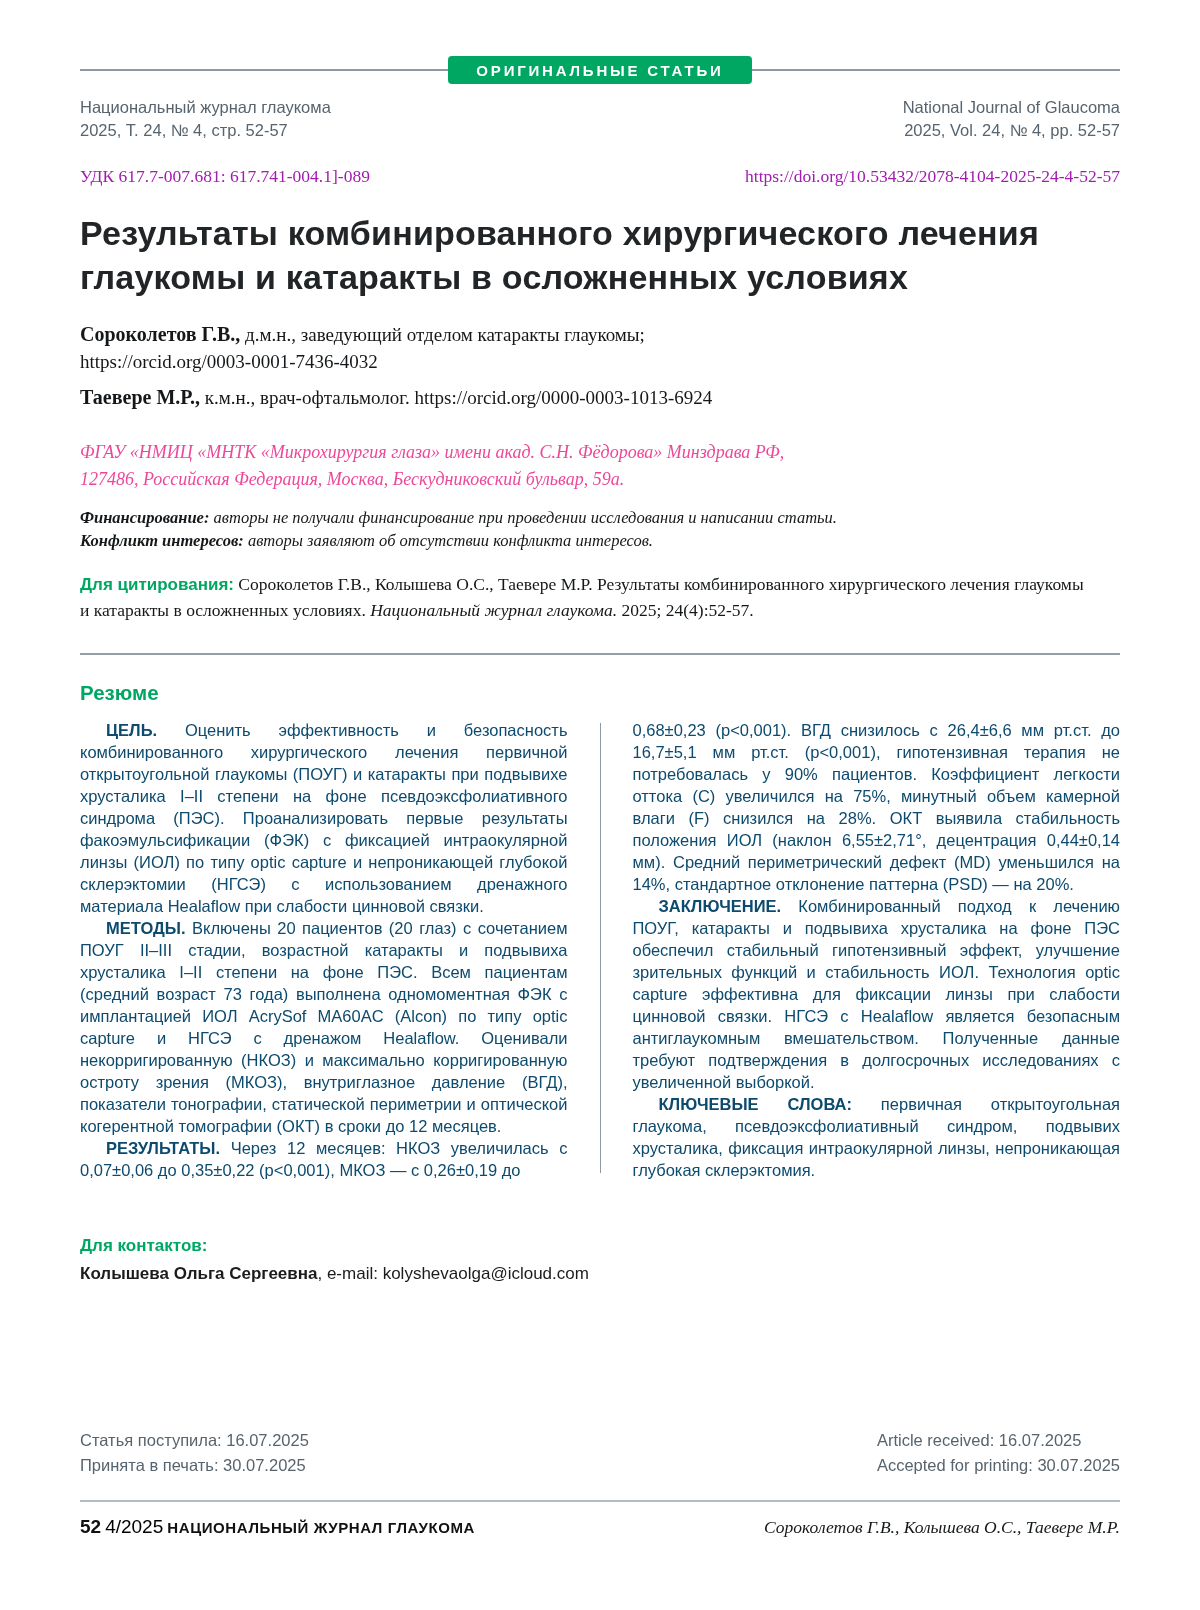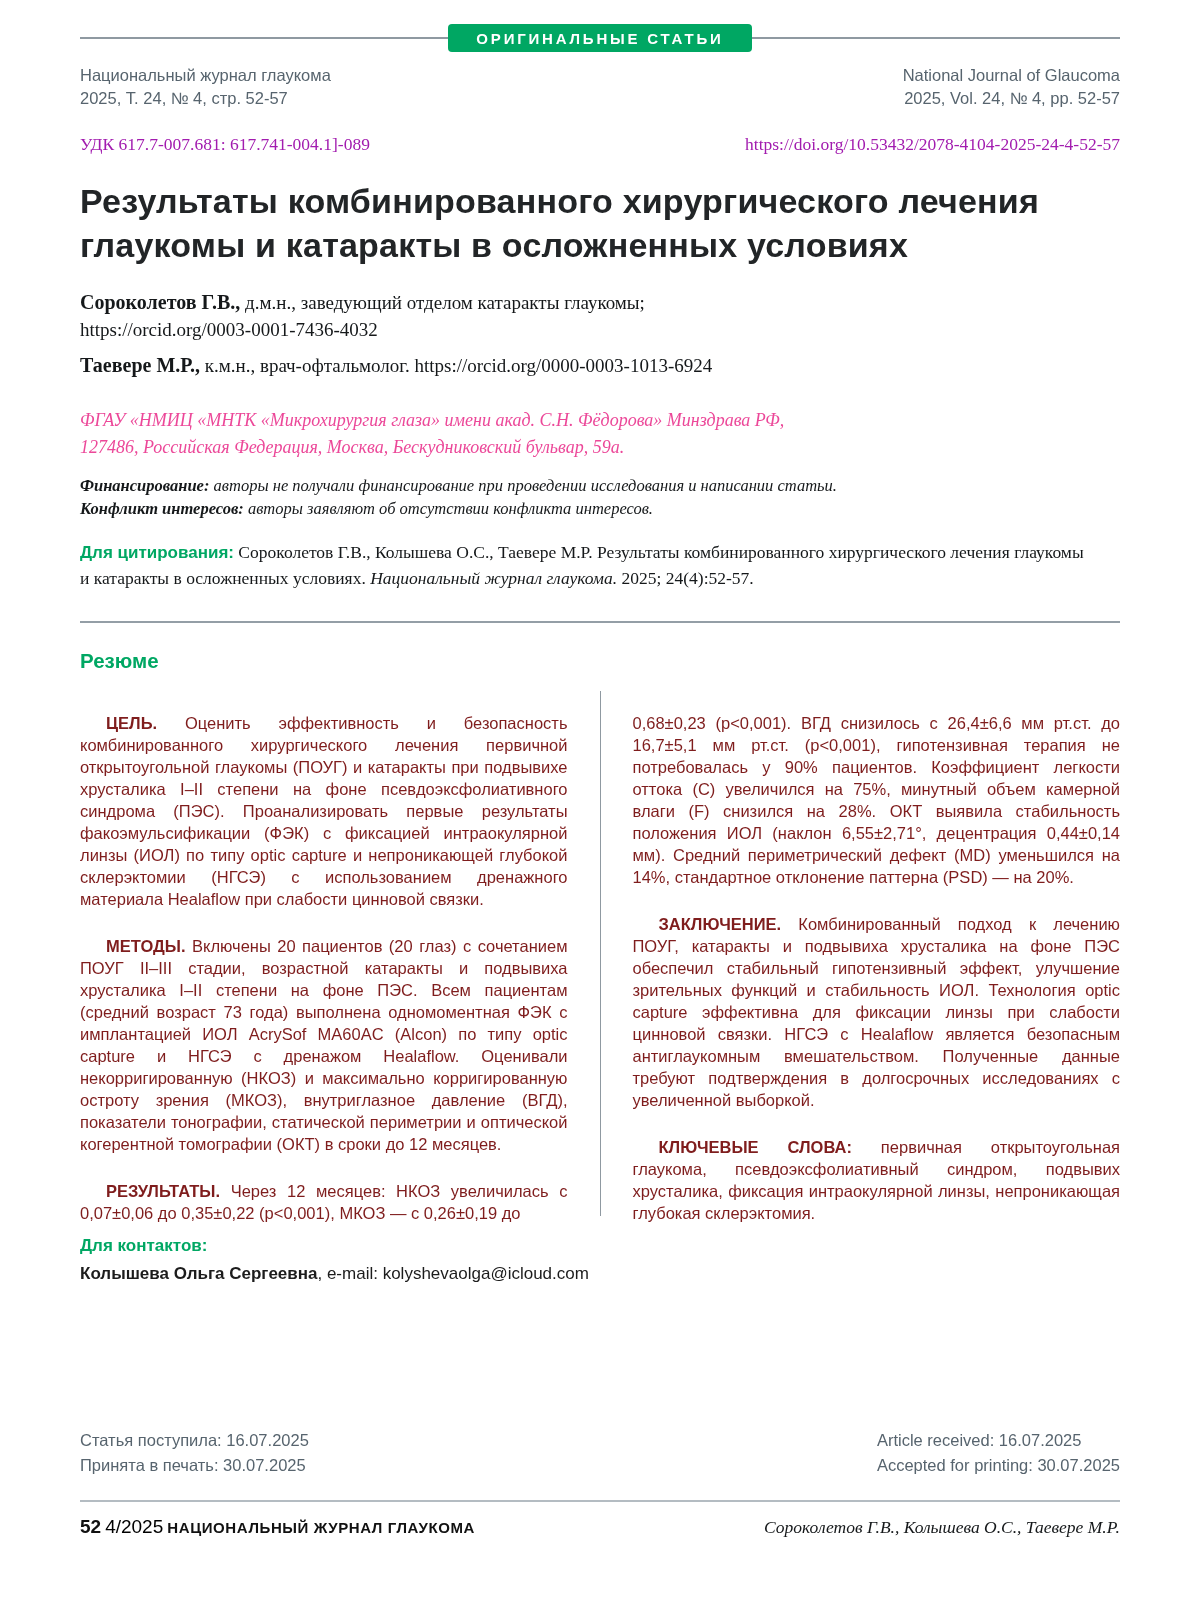--- a/index.html
+++ b/index.html
@@ -2,21 +2,21 @@
 <html><head>
 <meta charset="utf-8">
 <style>
   * { margin:0; padding:0; box-sizing:border-box; }
   html,body { background:#ffffff; }
   body {
     width:1200px; height:1610px; overflow:hidden;
     font-family:"Liberation Sans", sans-serif;
     color:#1c1c1c;
   }
-  .page { position:relative; width:1200px; height:1314px; padding:24px 80px 0 80px; background:#fff; }
+  .page { position:relative; width:1200px; height:1314px; padding:56px 80px 0 80px; background:#fff; }
 
   
   .badge-row { display:flex; align-items:center; }
   .badge-row .rule { flex:1; height:2px; background:#8f99a1; }
   .badge {
     background:#00a763; color:#fff; font-weight:700; font-size:15px;
     letter-spacing:2.8px; padding:6px 28px 5px; border-radius:4px; white-space:nowrap;
   }
 
   
@@ -51,21 +51,21 @@
                 font-style:normal; color:#00a763; font-size:17px; }
   .cite-italic { font-style:italic; }
 
   .rule-full { height:2px; background:#949ea6; margin-top:30px; }
 
   
   .resume-heading { margin-top:26px; color:#00a763; font-weight:700; font-size:20.5px; }
   .columns { display:flex; margin-top:14px; }
   .col { flex:1; }
   .col-divider { width:1px; background:#8f99a1; margin:4px 32px 8px 32px; }
-  .para { font-size:16.5px; line-height:22px; text-align:justify; color:#7f1d1d;margin-top:25px; }
+  .para { font-size:16.5px; line-height:22px; text-align:justify; color:#0c4a6e; }
   .para.indent { text-indent:26px; }
   .plabel { font-weight:700; }
 
   
   .contacts { position:absolute; left:80px; top:1232px; font-size:17px; line-height:1.65; }
   .contacts-label { color:#00a763; font-weight:700; }
   .contact-name { font-weight:700; }
 
   
   .dates { position:absolute; left:80px; right:80px; top:1428px; display:flex;

